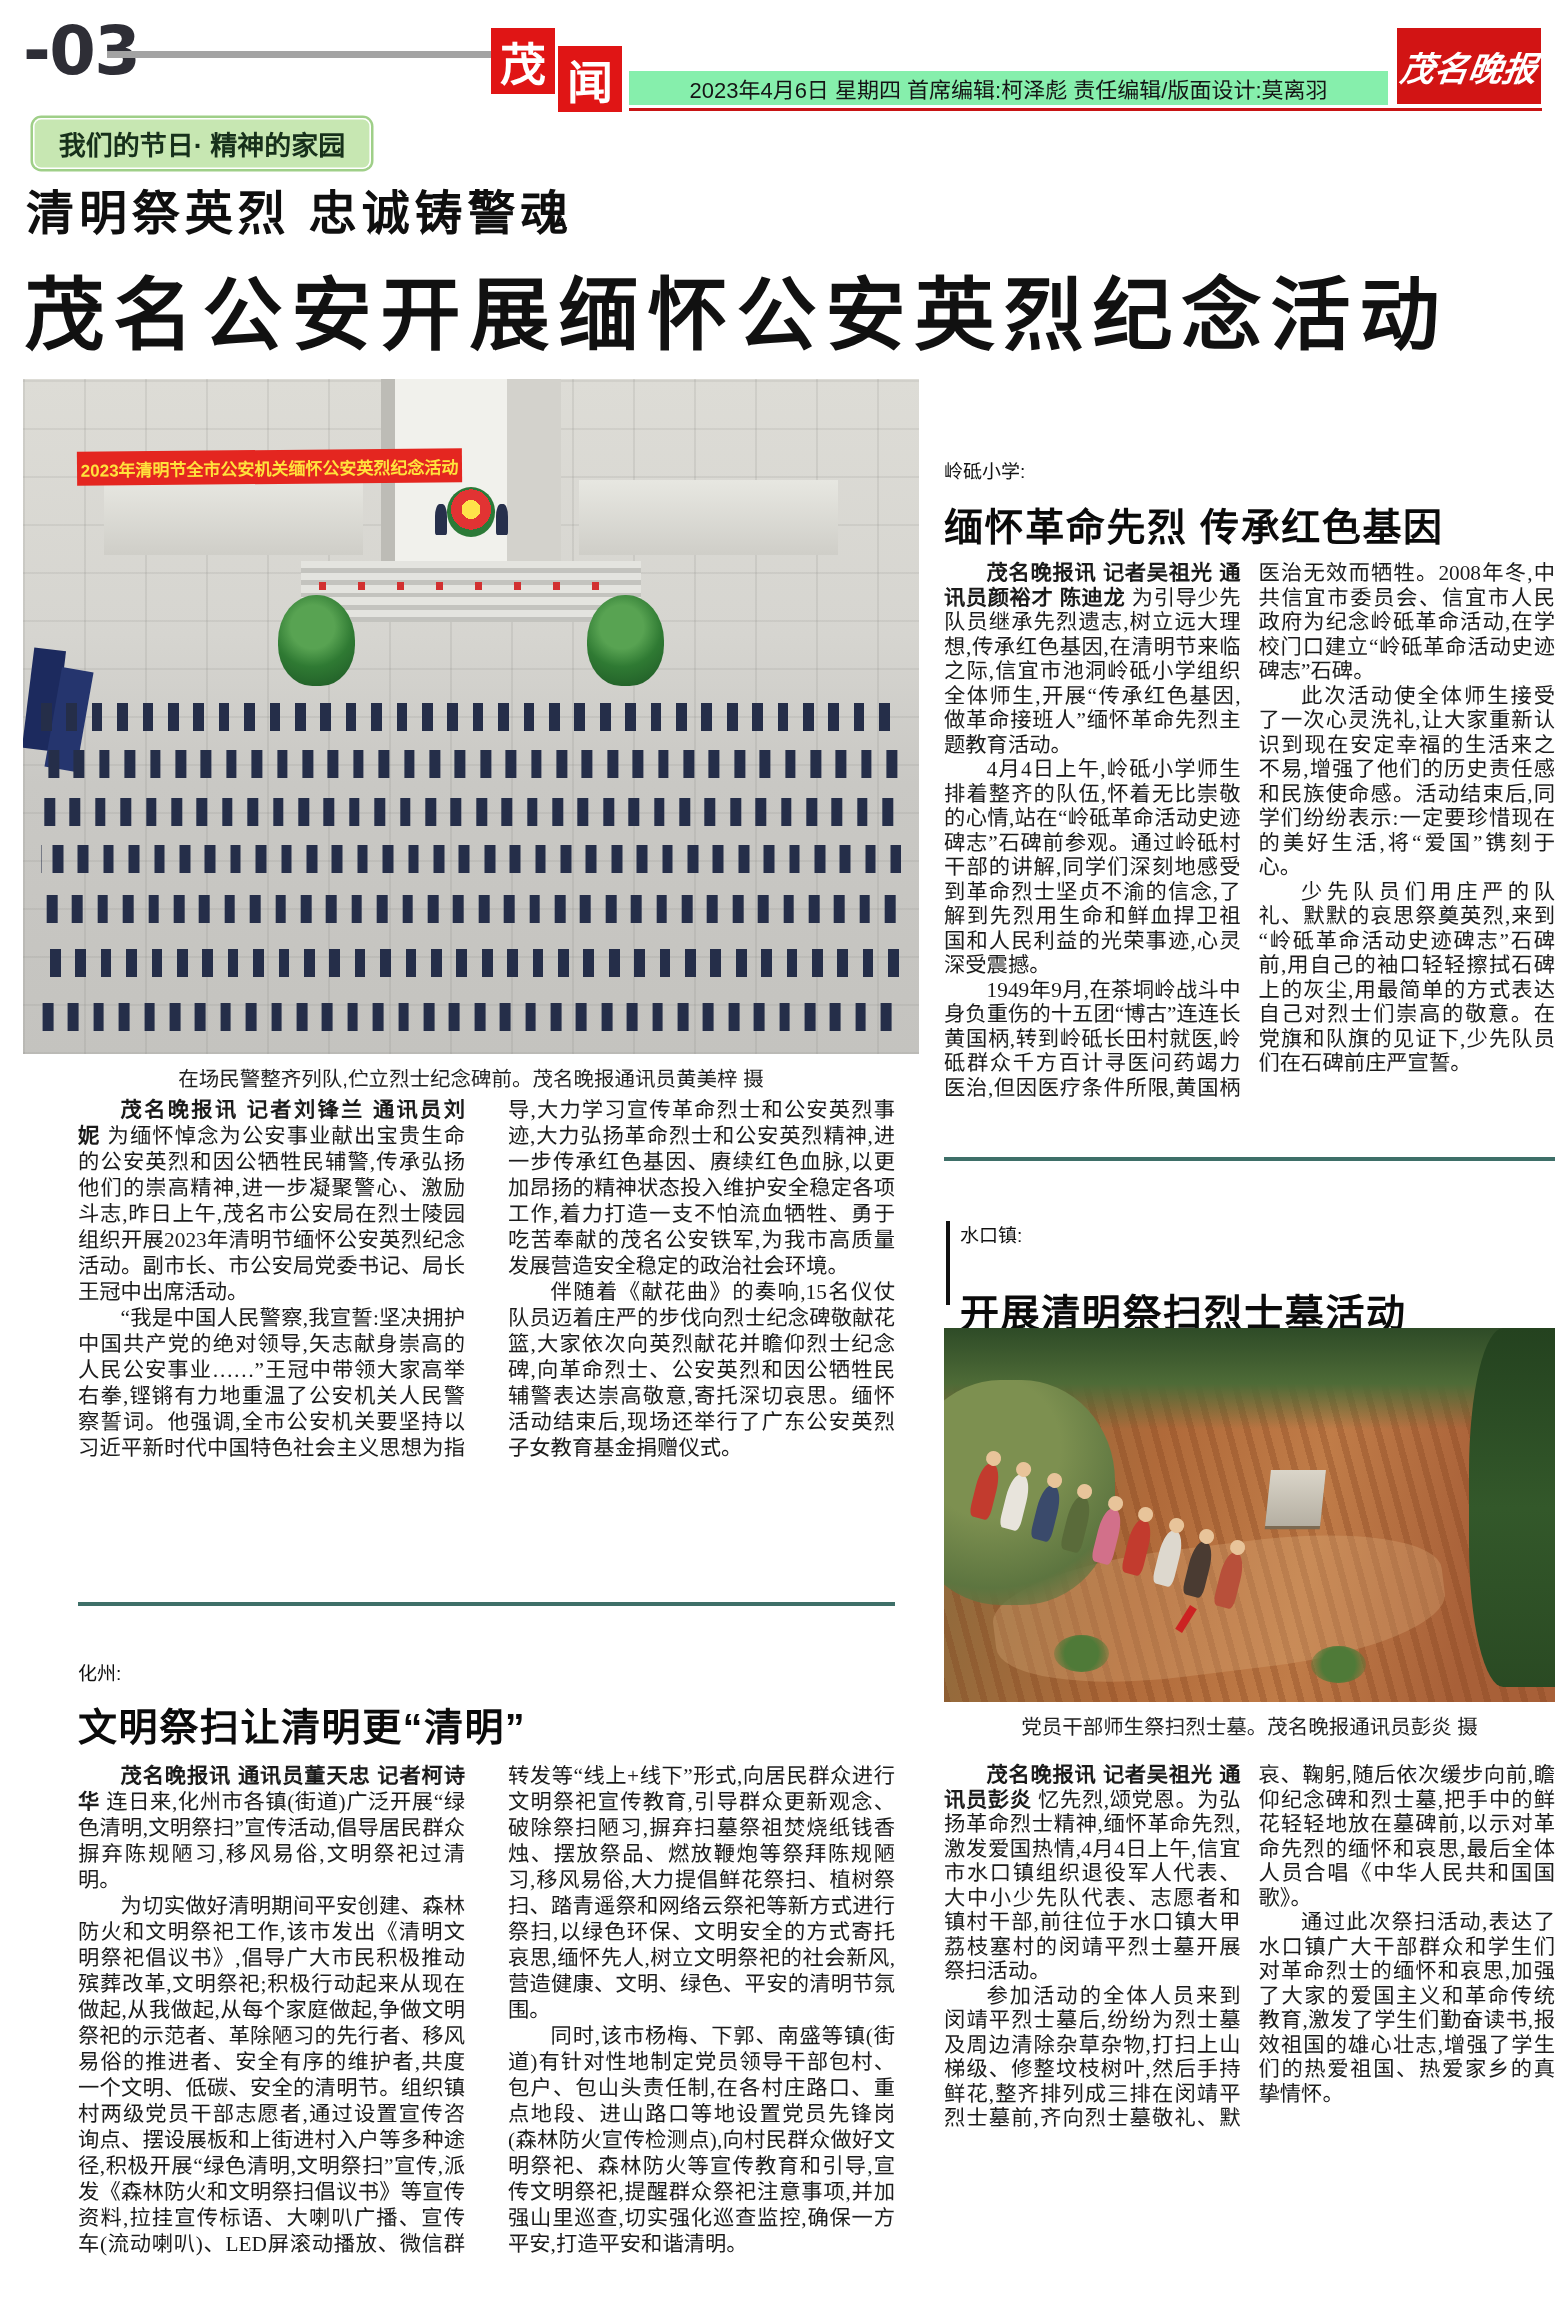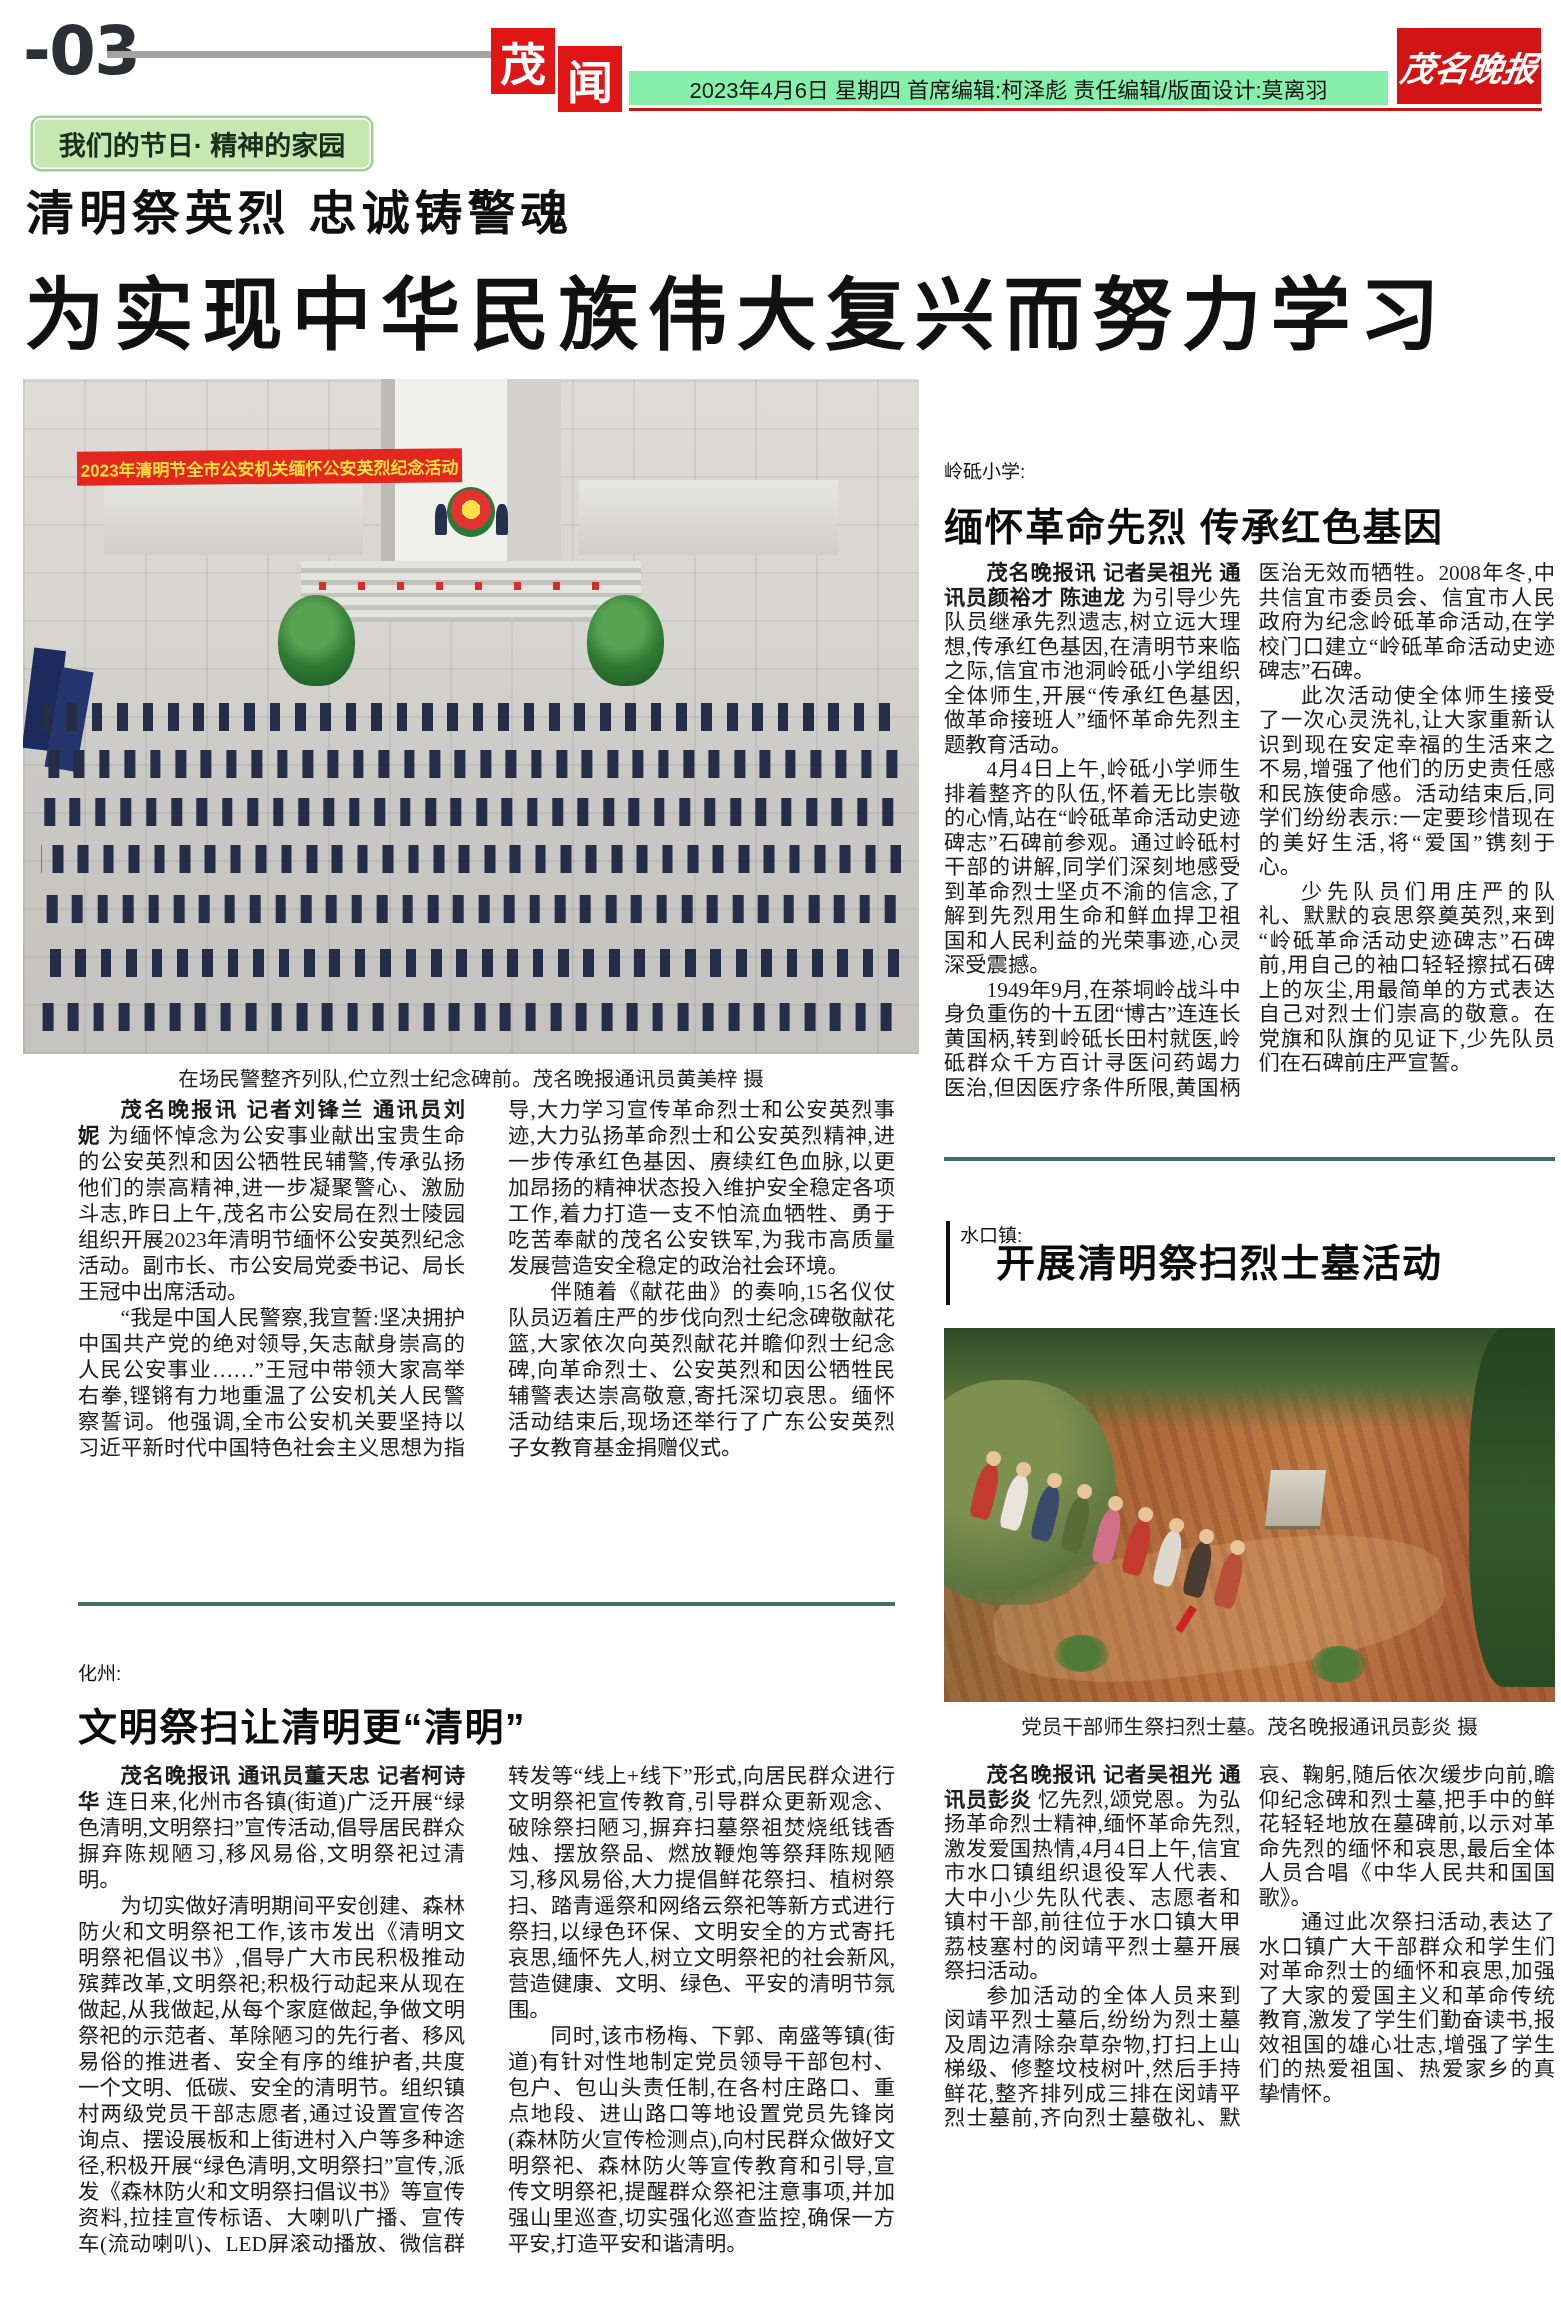--- a/index.html
+++ b/index.html
@@ -75,21 +75,21 @@
                 letter-spacing:1.6px;white-space:nowrap;}
   .huazhou-loc{left:78px;top:1658px;}
   .huazhou-headline{left:78px;top:1696px;}
   .huazhou-body{left:78px;top:1763px;width:817px;height:550px;column-count:2;column-gap:43px;}
   .lingdi-loc{left:944px;top:456px;}
   .lingdi-headline{left:944px;top:496px;}
   .lingdi-body{left:944px;top:561px;width:611px;height:588px;column-count:2;column-gap:18px;
                font-size:21.3px;line-height:24.5px;}
   .shuikou-bar{left:946px;top:1221px;width:4.1px;height:84px;background:#111;}
   .shuikou-loc{left:960px;top:1220px;}
-  .shuikou-headline{left:960px;top:1232px;margin-left:36px;}
+  .shuikou-headline{left:960px;top:1282px;}
   .shuikou-body{left:944px;top:1763px;width:611px;height:550px;column-count:2;column-gap:18px;
                 font-size:21.3px;line-height:24.5px;}
   .caption2{left:944px;top:1710px;width:611px;}
   
   .photo2{left:944px;top:1328px;width:611px;height:374px;background:#b2703e;overflow:hidden;}
   .photo2 .soil{position:absolute;inset:0;
      background:
        repeating-linear-gradient(75deg, rgba(125,62,26,.28) 0 6.6px, rgba(0,0,0,0) 6.6px 18px),
        linear-gradient(100deg,#8a6a3c 0%,#b06a3a 35%,#c07c48 60%,#a86038 85%);}
   .photo2 .vegtop{position:absolute;left:0;top:0;width:100%;height:27%;
@@ -137,21 +137,21 @@
 </div>
 <div class="abs datebar-rule"></div>
 <div class="abs masthead">
   <span>茂名晚报</span>
 </div>
 
 <div class="abs badge">
   <span>我们的节日· 精神的家园</span>
 </div>
 <div class="abs kicker">清明祭英烈 忠诚铸警魂</div>
-<div class="abs headline">为实现中华民族伟大复兴而努力学习</div>
+<div class="abs headline">茂名公安开展缅怀公安英烈纪念活动</div>
 
 <div class="abs photo1">
   <div class="plaza"></div>
   <div class="wall-l"></div>
   <div class="wall-r"></div>
   <div class="monument"></div>
   <div class="banner">
     <span>2023年清明节全市公安机关缅怀公安英烈纪念活动</span>
   </div>
   <div class="wreath"></div>

